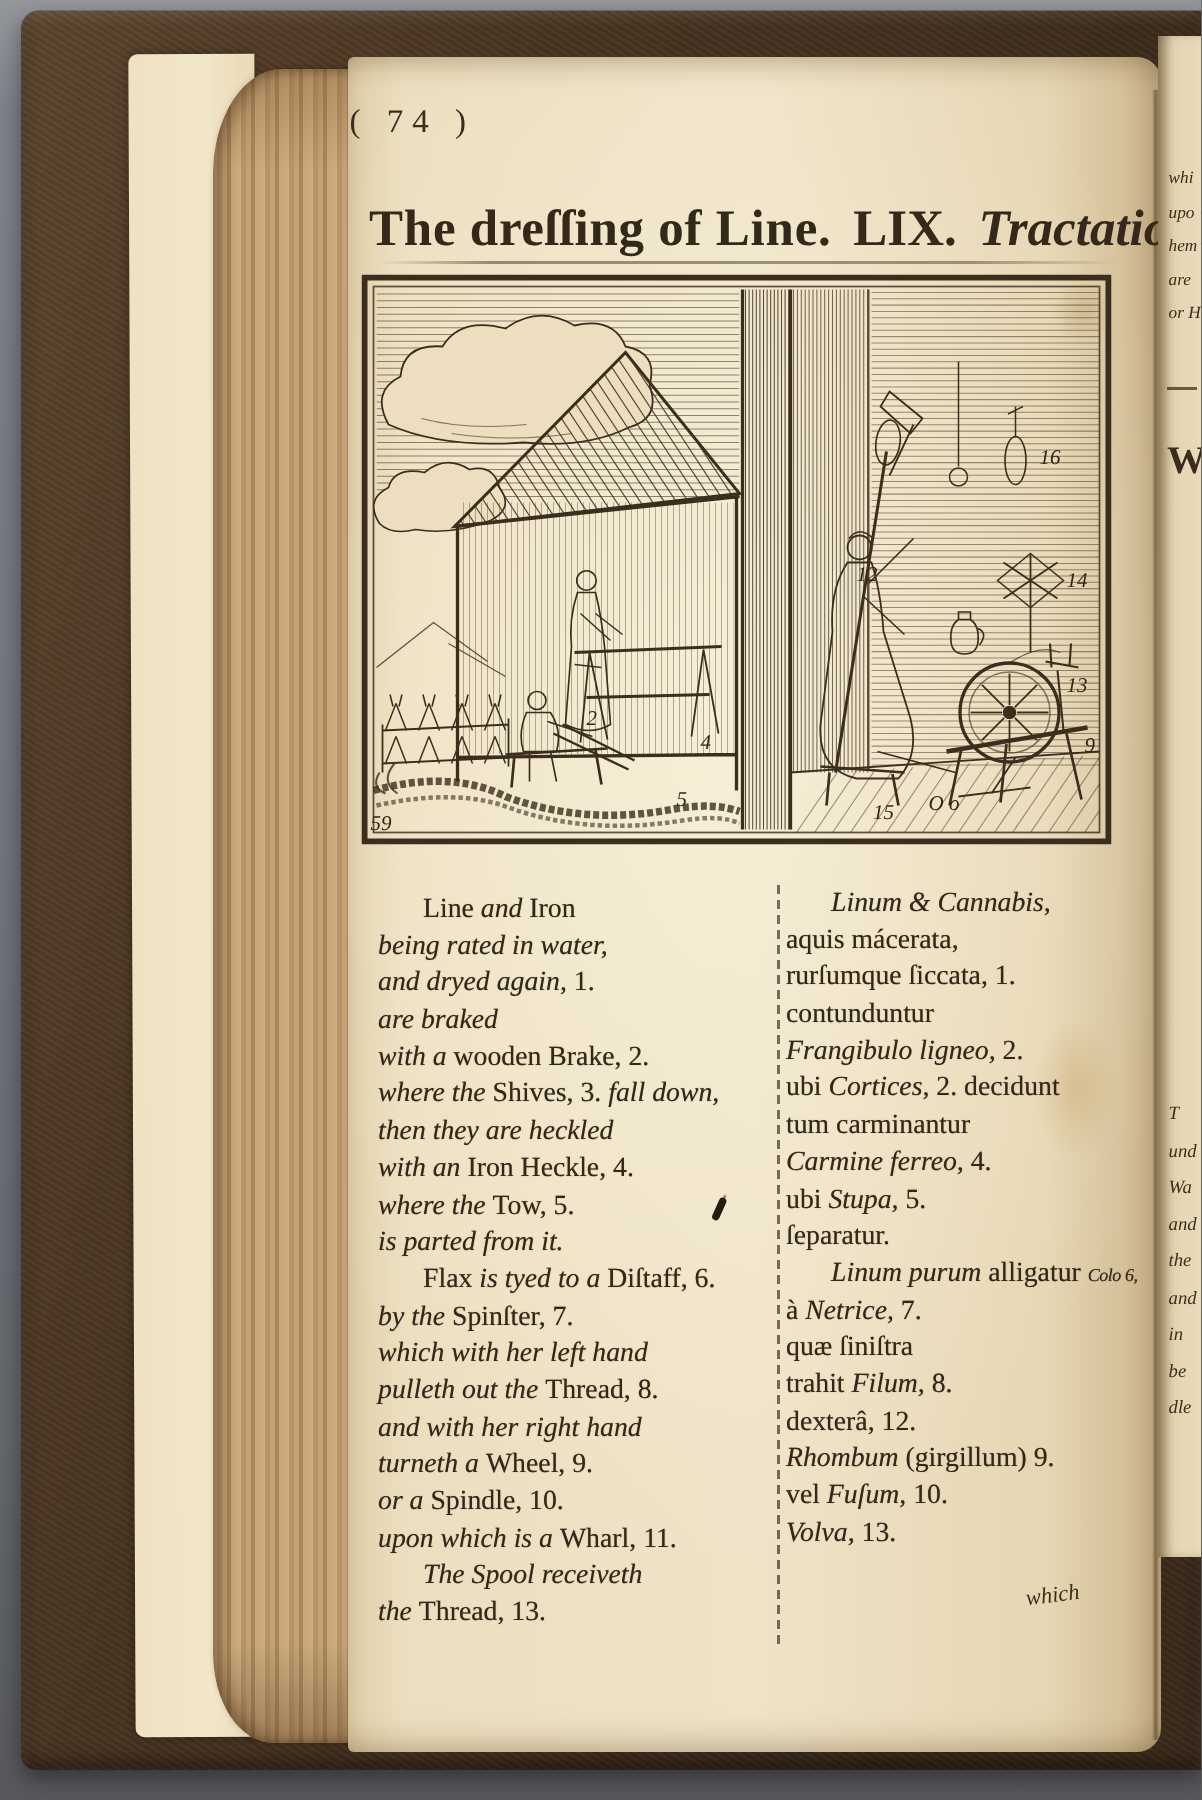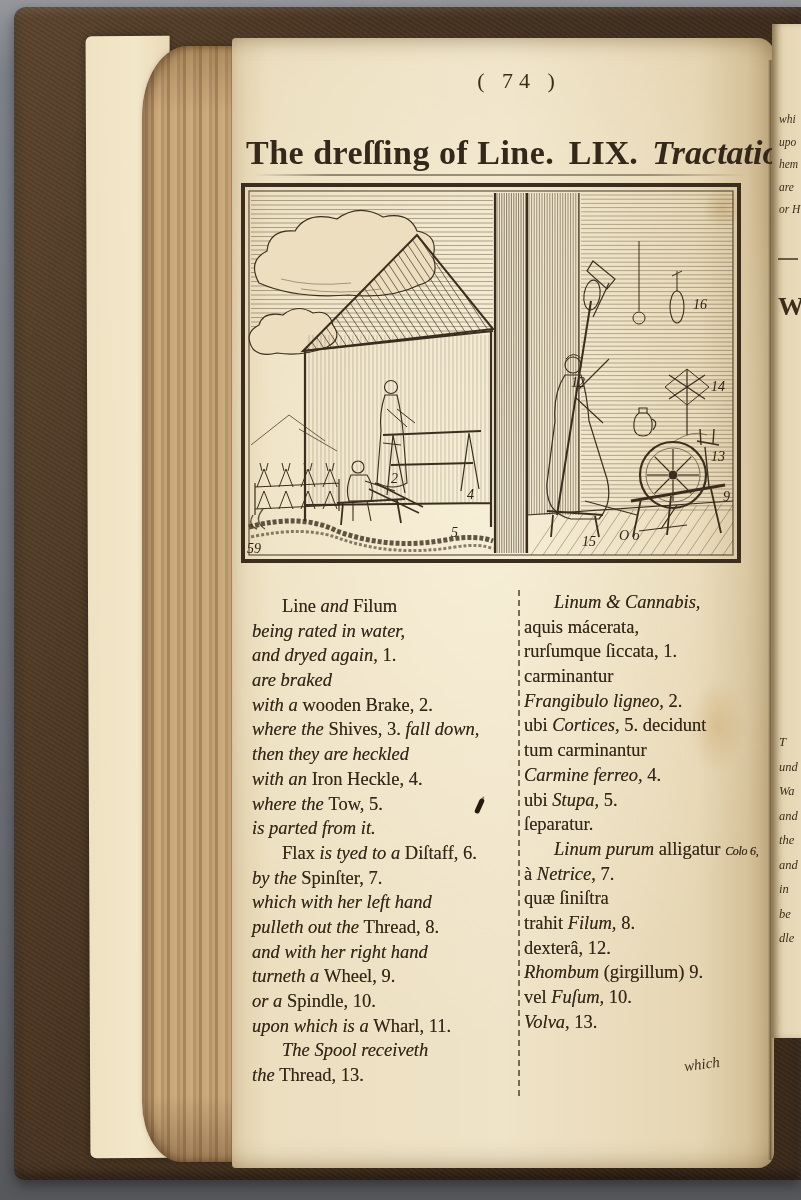--- a/index.html
+++ b/index.html
@@ -30,21 +30,21 @@
     background:
       radial-gradient(ellipse 90% 70% at 45% 40%,rgba(255,250,230,.5) 0,rgba(255,250,230,0) 70%),
       linear-gradient(90deg,#e0cfa9 0%,#ecdfc0 7%,#efe3c8 50%,#e6d6b3 86%,#d6c29b 95%,#bda67d 100%);
     border-radius:4px 16px 16px 4px;
     box-shadow:inset 0 14px 22px -14px rgba(110,80,40,.55), inset 0 -16px 24px -16px rgba(110,80,40,.55);
     color:#322718;}
   .page .stain1{position:absolute;left:456px;top:640px;width:58px;height:96px;border-radius:50%;
     background:radial-gradient(ellipse at center,rgba(186,140,66,.28),rgba(186,140,66,0) 70%);}
   .page .stain2{position:absolute;left:470px;top:150px;width:40px;height:40px;border-radius:50%;
     background:radial-gradient(ellipse at center,rgba(160,115,50,.22),rgba(160,115,50,0) 70%);}
-  .pageno{position:absolute;left:16px;top:30px;width:100%;text-align:center;
+  .pageno{position:absolute;left:1px;top:30px;width:100%;
     font-size:22px;letter-spacing:6px;color:#3a2d1c;}
   .title{position:absolute;left:14px;top:96px;width:520px;text-align:right;white-space:nowrap;
     font-size:34px;color:#33281a;}
   .title .rm{font-weight:bold;letter-spacing:.5px;}
   .title .chap{font-weight:bold;padding:0 6px;}
   .title .it{font-style:italic;font-weight:bold;}
   .title-rule{position:absolute;left:22px;top:136px;width:492px;height:2px;
     background:linear-gradient(90deg,rgba(60,45,25,0),rgba(60,45,25,.5) 15%,rgba(60,45,25,.45) 80%,rgba(60,45,25,0));}
   
   .engraving{position:absolute;left:9px;top:145px;width:500px;height:380px;}
@@ -492,21 +492,21 @@
             <text x="452" y="126" class="lbl">16</text>
             <text x="470" y="208" class="lbl">14</text>
             <text x="470" y="278" class="lbl">13</text>
             <text x="482" y="318" class="lbl">9</text>
           </g>
       </svg>
     </div>
 
     <div class="divider"></div>
     <div class="col col-en" id="col-en">
-        <div class="line"><span class="ind"><span class="rm">Line </span><span class="it">and </span><span class="rm">Filum</span></span></div>
+        <div class="line"><span class="ind"><span class="rm">Line </span><span class="it">and </span><span class="rm">Iron</span></span></div>
         <div class="line"><span class="it">being rated in water,</span></div>
         <div class="line"><span class="it">and dryed again, </span><span class="rm">1.</span></div>
         <div class="line"><span class="it">are braked</span></div>
         <div class="line"><span class="it">with a </span><span class="rm">wooden Brake, 2.</span></div>
         <div class="line"><span class="it">where the </span><span class="rm">Shives, 3. </span><span class="it">fall down,</span></div>
         <div class="line"><span class="it">then they are heckled</span></div>
         <div class="line"><span class="it">with an </span><span class="rm">Iron Heckle, 4.</span></div>
         <div class="line"><span class="it">where the </span><span class="rm">Tow, 5.</span></div>
         <div class="line"><span class="it">is parted from it.</span></div>
         <div class="line"><span class="ind"><span class="rm">Flax </span><span class="it">is tyed to a </span><span class="rm">Diſtaff, 6.</span></span></div>
@@ -517,23 +517,23 @@
         <div class="line"><span class="it">turneth a </span><span class="rm">Wheel, 9.</span></div>
         <div class="line"><span class="it">or a </span><span class="rm">Spindle, 10.</span></div>
         <div class="line"><span class="it">upon which is a </span><span class="rm">Wharl, 11.</span></div>
         <div class="line"><span class="ind"><span class="it">The Spool receiveth</span></span></div>
         <div class="line"><span class="it">the </span><span class="rm">Thread, 13.</span></div>
       </div>
     <div class="col col-la" id="col-la">
         <div class="line"><span class="ind"><span class="it">Linum &amp; Cannabis,</span></span></div>
         <div class="line"><span class="rm">aquis mácerata,</span></div>
         <div class="line"><span class="rm">rurſumque ſiccata, 1.</span></div>
-        <div class="line"><span class="rm">carminantur</span></div>
+        <div class="line"><span class="rm">contunduntur</span></div>
         <div class="line"><span class="it">Frangibulo ligneo, </span><span class="rm">2.</span></div>
-        <div class="line"><span class="rm">ubi </span><span class="it">Cortices, </span><span class="rm">5. decidunt</span></div>
+        <div class="line"><span class="rm">ubi </span><span class="it">Cortices, </span><span class="rm">2. decidunt</span></div>
         <div class="line"><span class="rm">tum carminantur</span></div>
         <div class="line"><span class="it">Carmine ferreo, </span><span class="rm">4.</span></div>
         <div class="line"><span class="rm">ubi </span><span class="it">Stupa, </span><span class="rm">5.</span></div>
         <div class="line"><span class="rm">ſeparatur.</span></div>
         <div class="line"><span class="ind"><span class="it">Linum purum </span><span class="rm">alligatur </span><span class="sm">Colo 6,</span></span></div>
         <div class="line"><span class="rm">à </span><span class="it">Netrice, </span><span class="rm">7.</span></div>
         <div class="line"><span class="rm">quæ ſiniſtra</span></div>
         <div class="line"><span class="rm">trahit </span><span class="it">Filum, </span><span class="rm">8.</span></div>
         <div class="line"><span class="rm">dexterâ, 12.</span></div>
         <div class="line"><span class="it">Rhombum </span><span class="rm">(girgillum) 9.</span></div>

